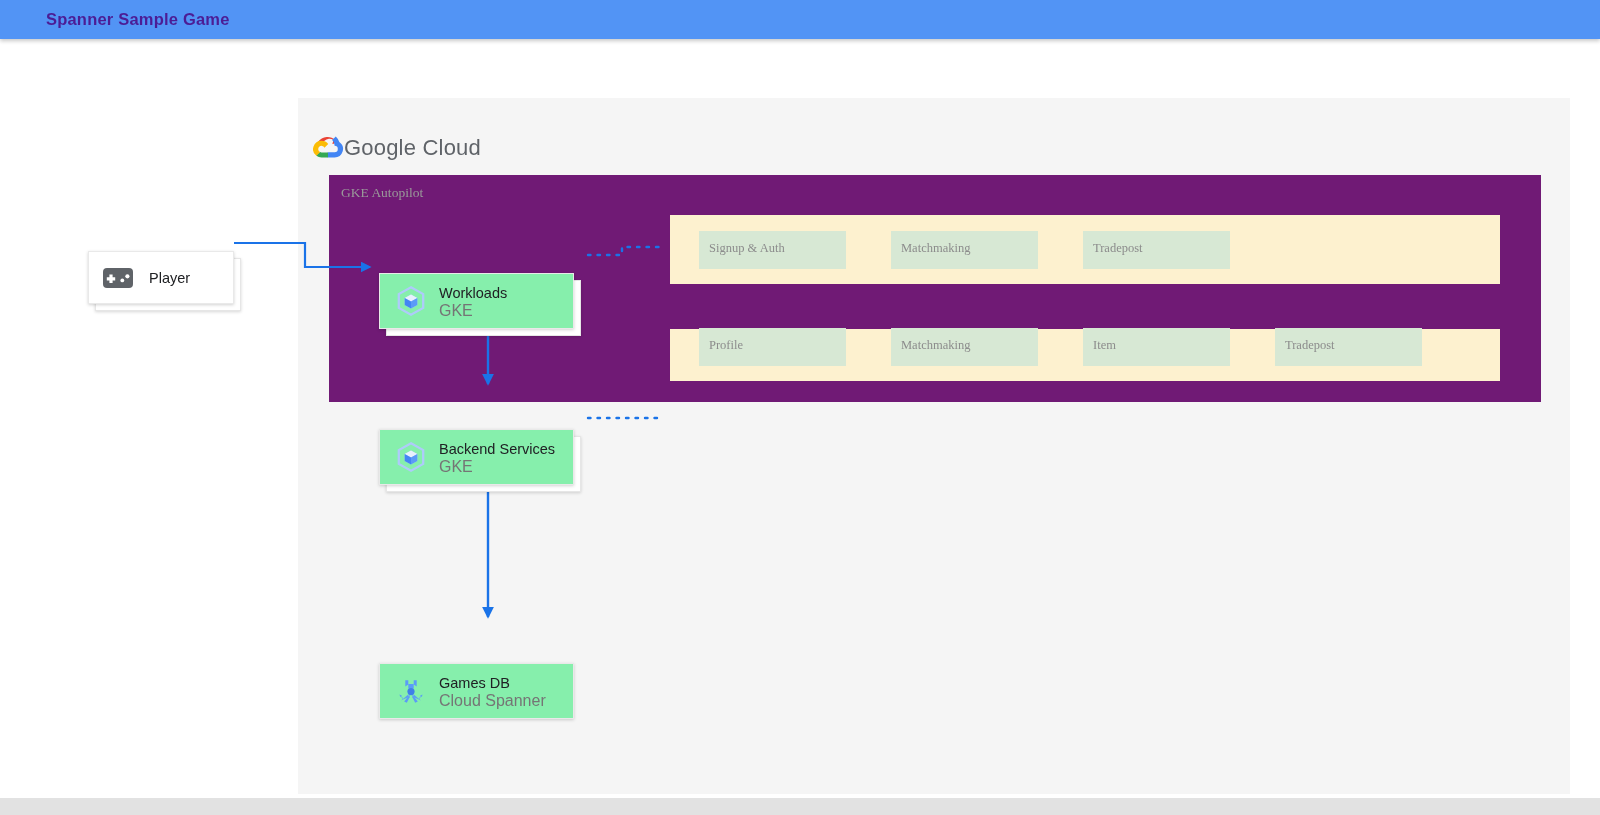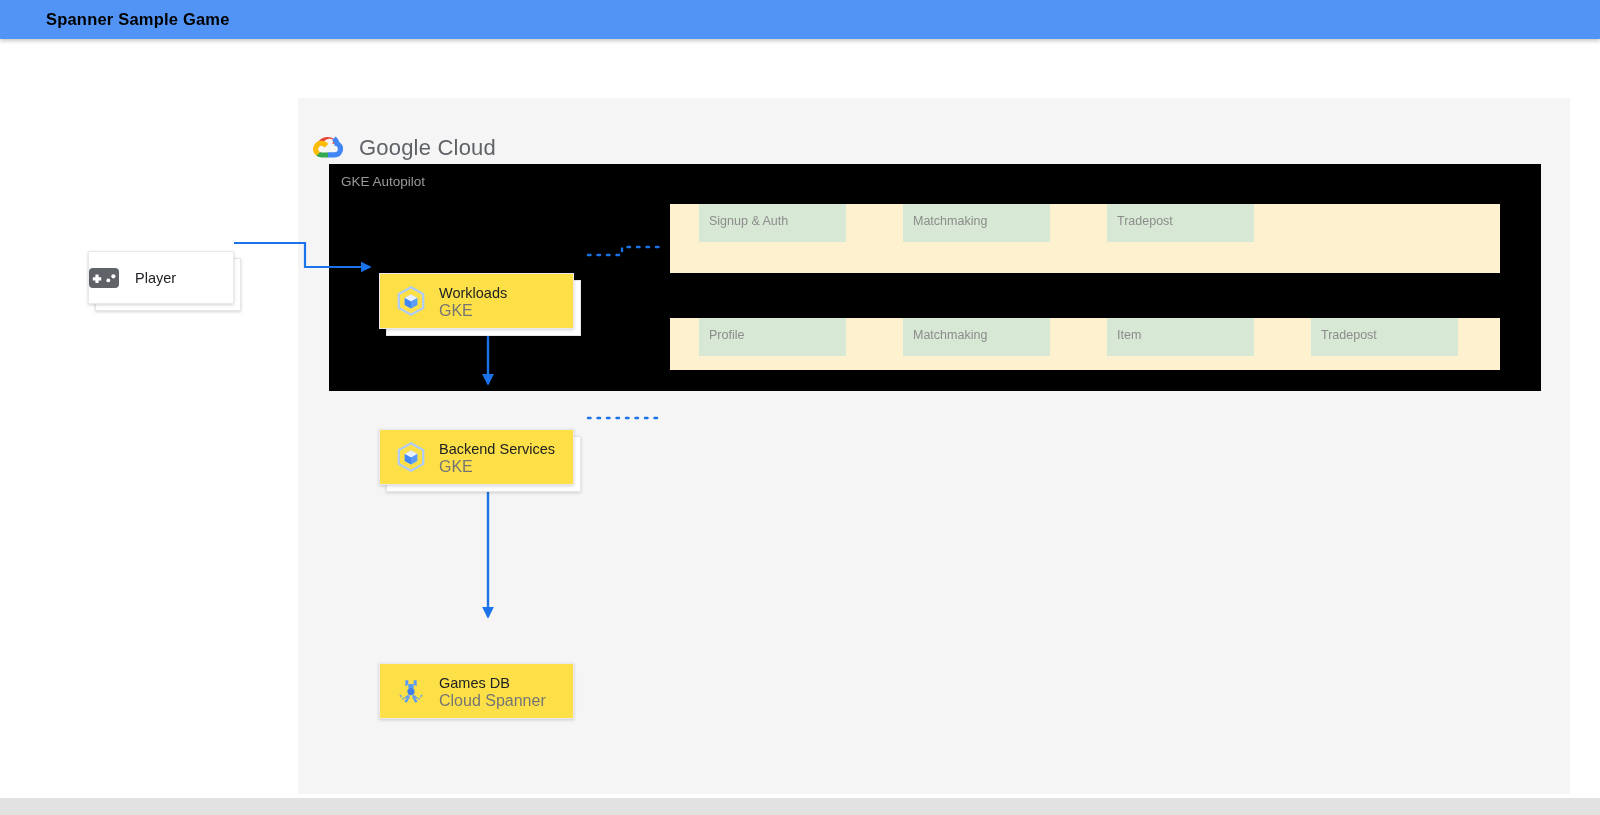--- a/index.html
+++ b/index.html
@@ -14,21 +14,21 @@
   .appbar {
     position: absolute; left: 0; top: 0;
     width: 1600px; height: 39px;
     background: #5294f5;
     box-shadow: 0 2px 4px rgba(0,0,0,0.22);
     z-index: 20;
   }
   .appbar-title {
     position: absolute; left: 46px; top: 0;
     height: 39px; line-height: 39px;
-    color: #000000;
+    color: #4c1d95;
     font-size: 16.5px;
     font-weight: bold;
     letter-spacing: 0.2px;
     white-space: nowrap;
   }
 
   
   .page {
     position: absolute; left: 0; top: 39px;
     width: 1600px; height: 776px;
@@ -52,35 +52,35 @@
   }
 
   
   .gc-header {
     position: absolute; left: 15px; top: 34px;
     height: 32px;
     display: flex; align-items: center;
   }
   .gc-logo { width: 31px; height: 27px; flex: 0 0 auto; }
   .gc-wordmark {
-    margin-left: 15px;
     font-size: 22px;
     color: #5f6368;
     letter-spacing: 0.2px;
     white-space: nowrap;
   }
   .gc-wordmark .g-google { color: #5f6368; font-weight: 400; }
   .gc-wordmark .g-cloud { color: #5f6368; font-weight: 300; }
 
   
   .gke-zone {
     position: absolute;
-    left: 31px; top: 66px;
+    left: 31px; top: 77px;
     width: 1212px; height: 227px;
-    background: #000000;
+    background: #701a75;
+    font-family: Liberation Serif, serif;
   }
   .gke-zone-label {
     position: absolute; left: 12px; top: 10px;
     font-size: 13.5px;
     color: #9a9a9a;
     white-space: nowrap;
   }
 
   
   .band {
@@ -89,23 +89,23 @@
     left: 341px;
     width: 830px;
   }
   .band-1 { top: 40px; height: 69px; }
   .band-2 { top: 154px; height: 52px; }
 
   .band-inner {
     position: absolute;
     left: 0; top: 0; right: 0; bottom: 0;
     display: flex;
-    align-items: flex-start;
-    padding: 0 29px;
-    gap: 57px;
+    align-items: flex-end;
+    padding: 15px 29px;
+    gap: 45px;
   }
   .svc-box {
     width: 147px; height: 38px;
     background: #d7e8d4;
     position: relative;
     flex: 0 0 auto;
   }
   .svc-label {
     position: absolute;
     left: 10px; top: 10px;
@@ -124,21 +124,21 @@
     left: 7px; top: 7px;
     width: 195px; height: 56px;
     background: #ffffff;
     border: 1px solid #e6e6e6;
     box-shadow: 0 1px 3px rgba(0,0,0,0.16);
   }
   .node-card {
     position: absolute;
     left: 0; top: 0;
     width: 195px; height: 56px;
-    background: #fde047;
+    background: #86efac;
     border: 1px solid #e9e9e9;
     box-shadow: 0 1px 3px rgba(0,0,0,0.18);
     display: flex;
     align-items: center;
     padding-left: 15px;
   }
   .node-icon {
     width: 32px; height: 32px;
     flex: 0 0 auto;
     margin-right: 12px;
@@ -178,20 +178,21 @@
   }
   .player-card {
     position: absolute;
     left: 0; top: 0;
     width: 146px; height: 53px;
     background: #ffffff;
     border: 1px solid #e9e9e9;
     box-shadow: 0 1px 3px rgba(0,0,0,0.18);
     display: flex;
     align-items: center;
+    padding-left: 14px;
   }
   .player-icon { width: 30px; height: 22px; flex: 0 0 auto; margin-right: 16px; }
   .player-label { font-size: 14.5px; color: #202124; white-space: nowrap; }
 
   
   .connectors {
     position: absolute;
     left: 0; top: 0;
     width: 1600px; height: 776px;
     pointer-events: none;

